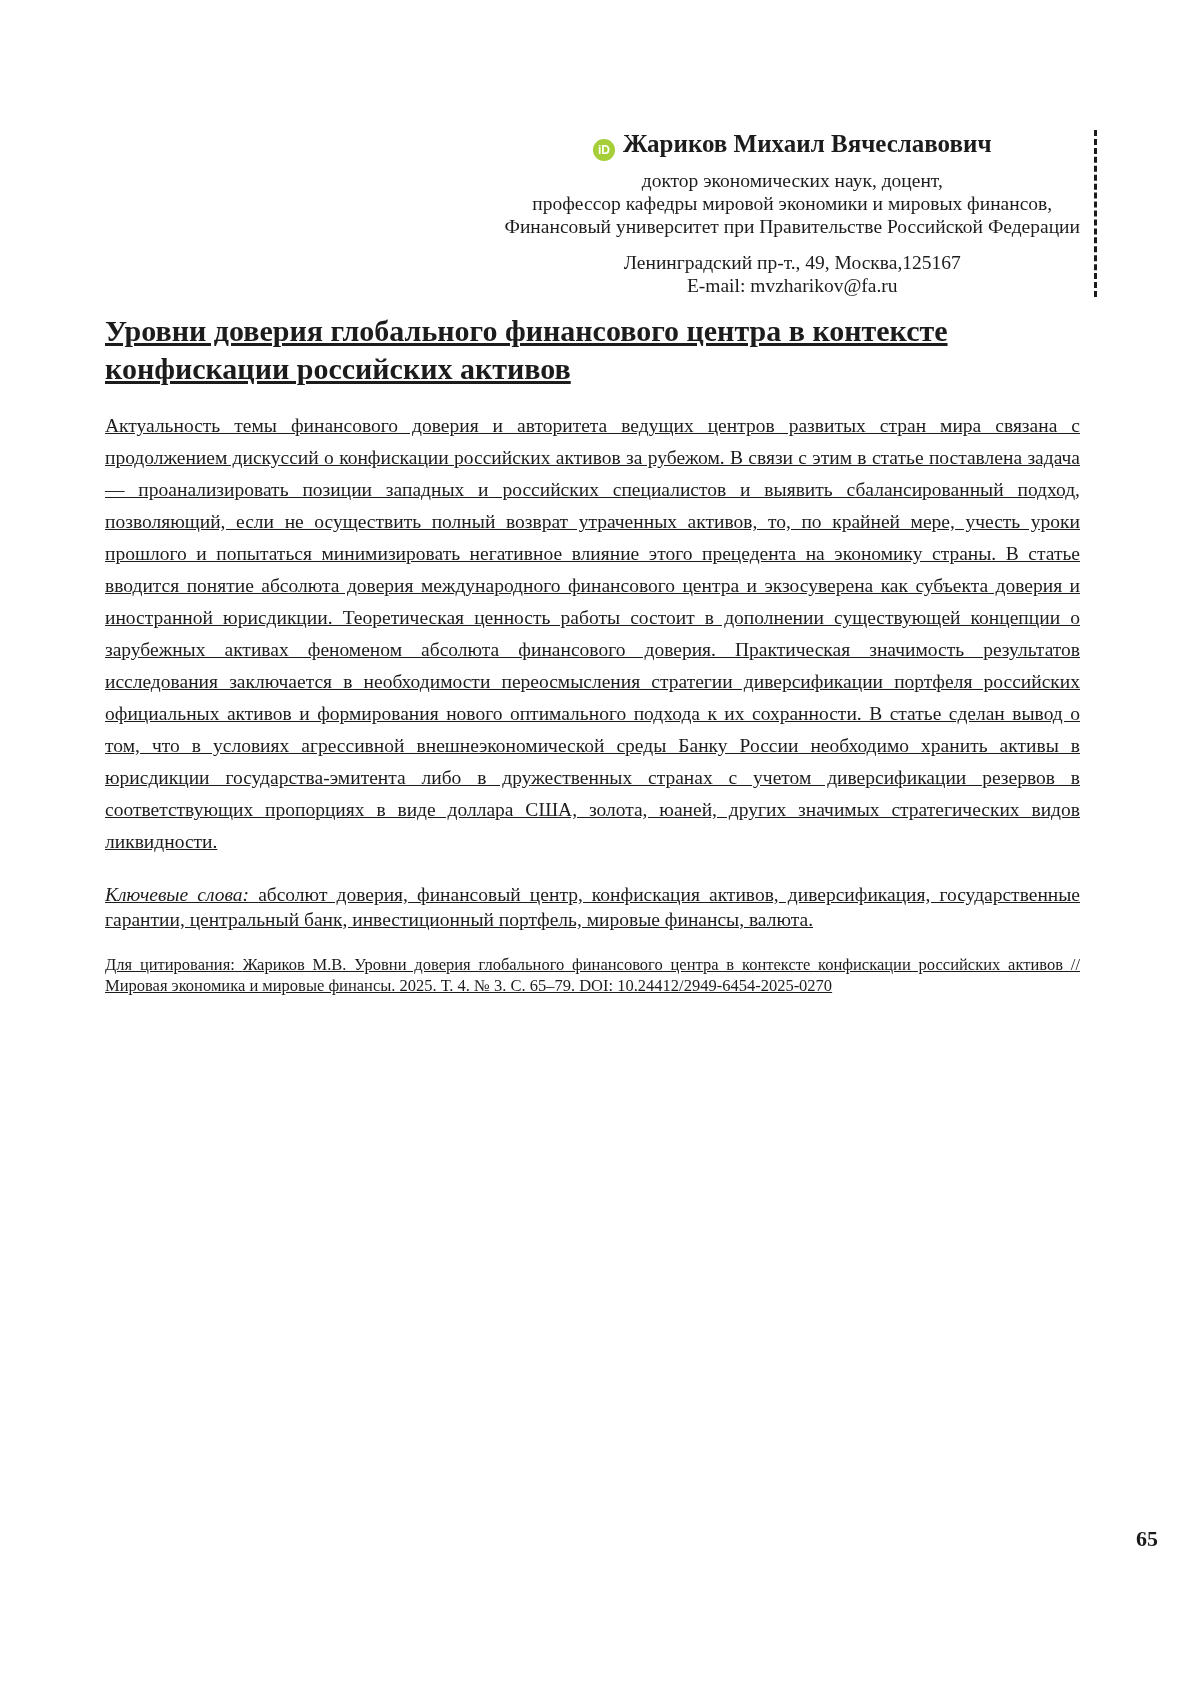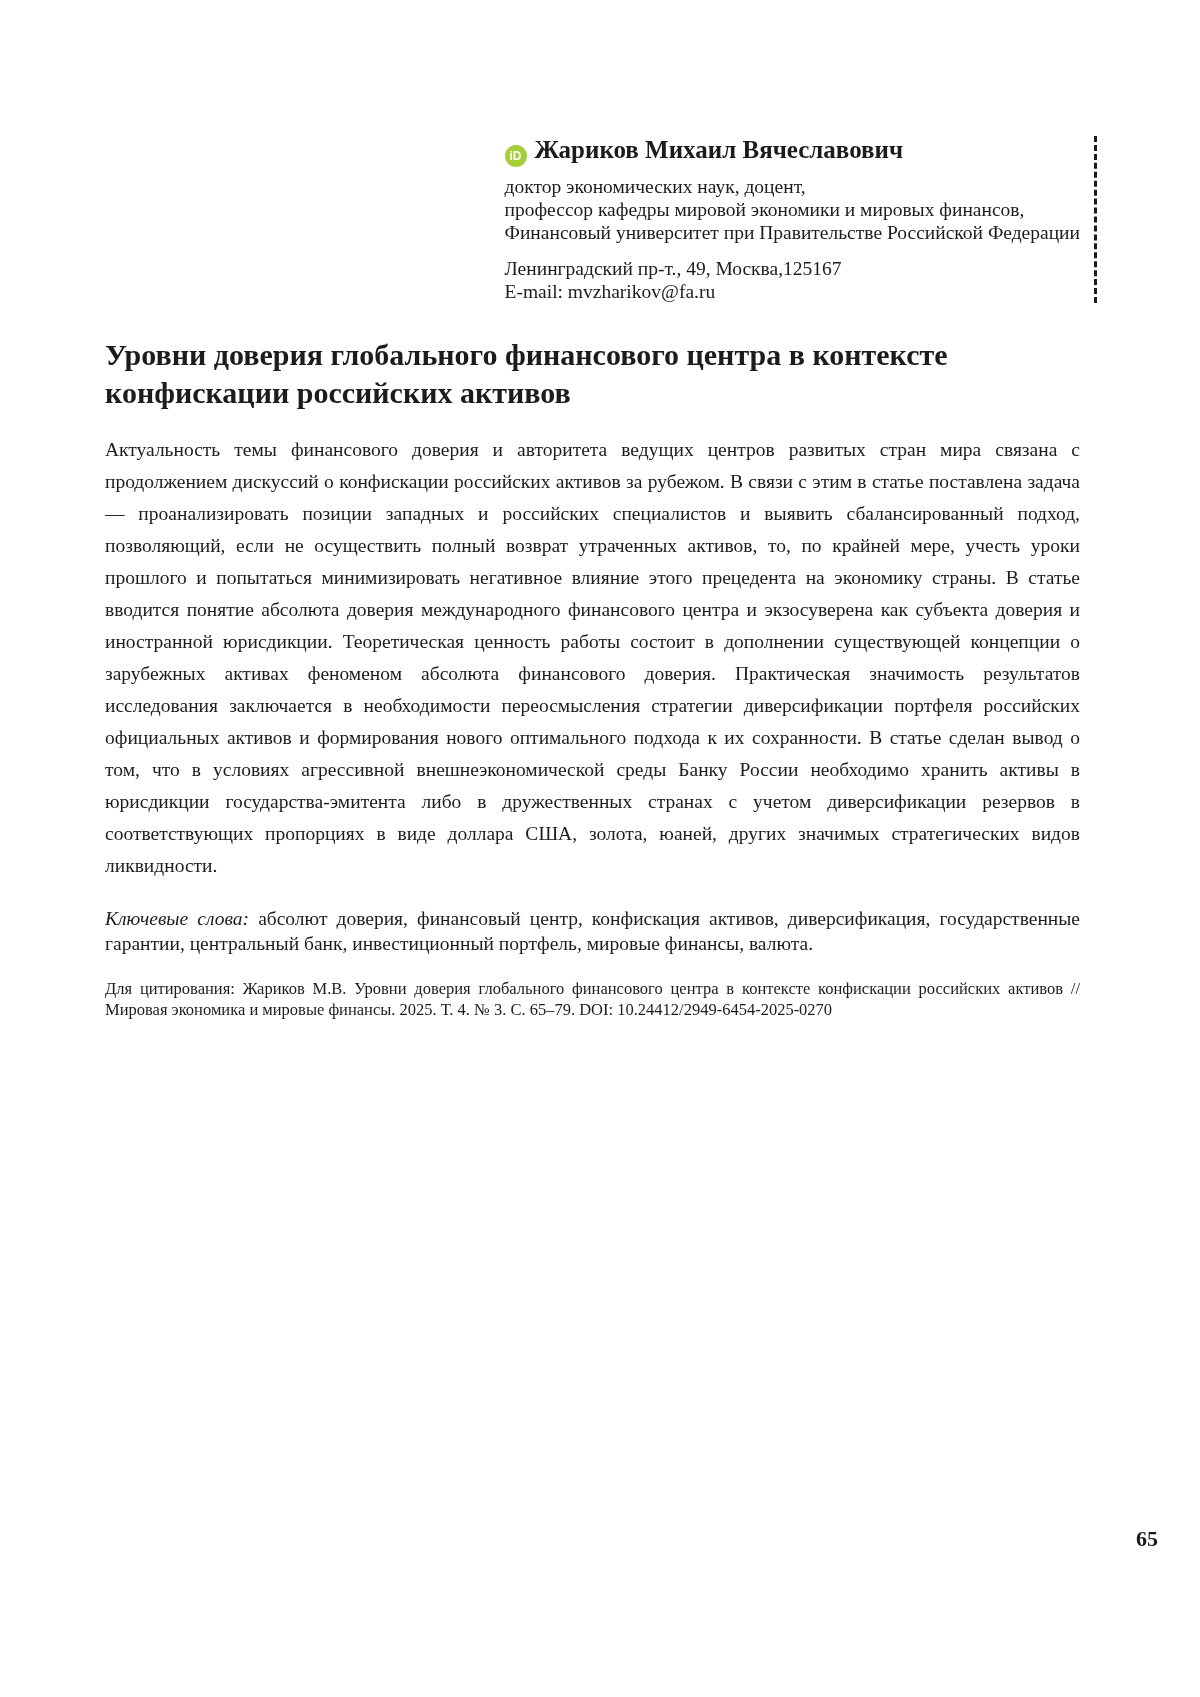--- a/index.html
+++ b/index.html
@@ -13,24 +13,23 @@
     background: #ffffff;
     overflow: hidden;
   }
 
   
   .author-section {
     position: absolute;
     top: 130px;
     right: 103px;
     max-width: 720px;
-    text-align: left;
+    text-align: center;
     padding-right: 14px;
     border-right: 3px dashed #1b1b1b;
-    margin-top: 6px;
   }
   .author-name-row {
     font-weight: bold;
     font-size: 25px;
     line-height: 28px;
     margin-bottom: 8px;
     white-space: nowrap;
   }
   .orcid-icon {
     display: inline-flex;
@@ -52,22 +51,23 @@
     font-size: 19.5px;
     line-height: 23px;
     white-space: nowrap;
   }
   .author-contact { margin-top: 13px; }
 
   
   .main-column {
     position: absolute;
     left: 105px;
-    top: 336px;
+    top: 312px;
     width: 975px;
+    text-decoration: underline;
   }
   .article-title {
     font-size: 30px;
     line-height: 38px;
     font-weight: bold;
     margin: 0 0 22px 0;
   }
   .abstract-text {
     font-size: 19.5px;
     line-height: 32px;

